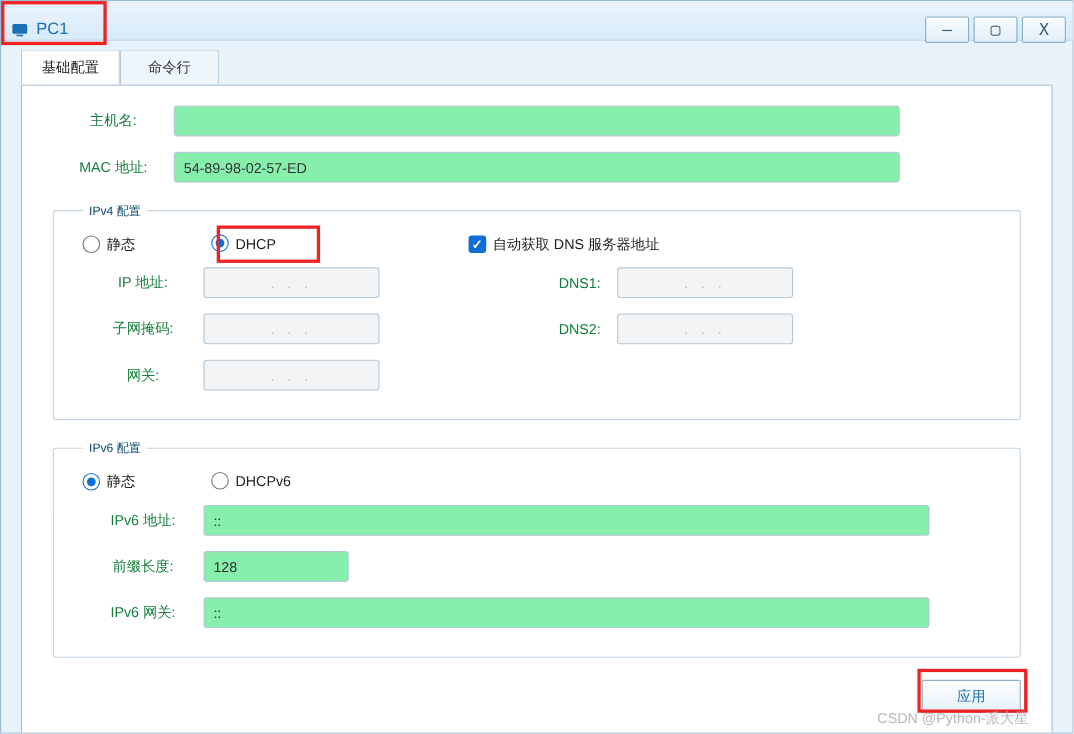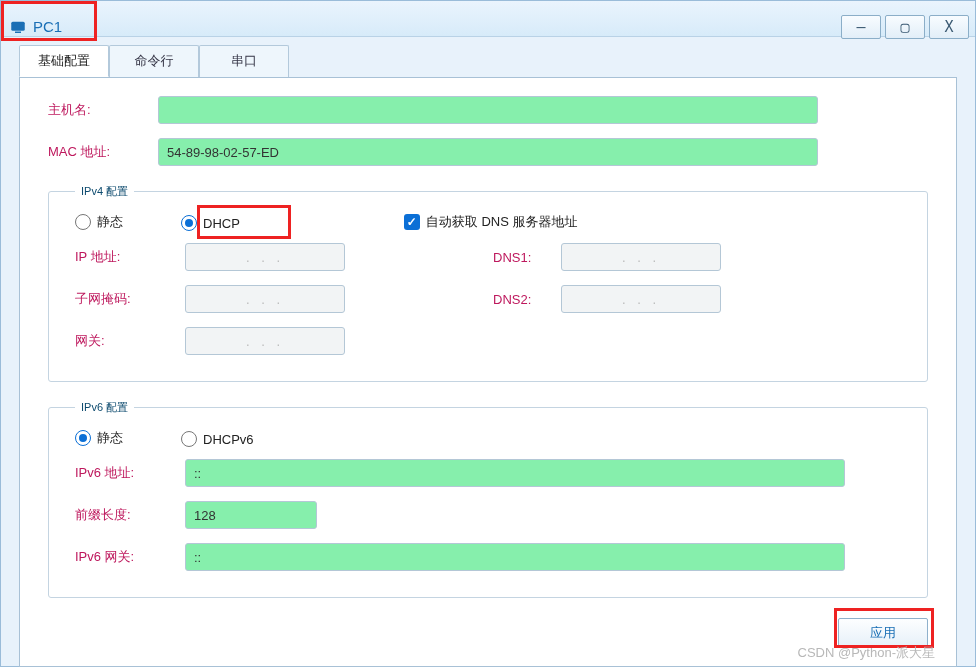--- a/index.html
+++ b/index.html
@@ -67,21 +67,21 @@
     flex:1;
     margin:0 18px 12px 18px;
     background:#fff;
     border:1px solid #a8c1d6;
     border-top:1px solid #a8c1d6;
     position:relative;
     padding: 18px 28px 18px 28px;
   }
 
   .row { display:flex; align-items:center; margin-bottom:14px; }
-  .lbl { width:110px; color:#be185d; }
+  .lbl { width:110px; color:#15803d;text-align:center; }
   .text-input {
     flex:1 1 auto;
     max-width:660px;
     height:28px;
     border:1px solid #b4c7d6;
     border-radius:3px;
     padding:0 8px;
     background:#86efac;
     font-family:inherit;
     font-size:13px;
@@ -102,21 +102,21 @@
     border-radius:3px;
     margin:18px 0 14px 0;
     padding: 14px 20px 12px 26px;
     position:relative;
   }
   fieldset.group legend {
     padding:0 6px;
     color:#0c4a6e;
     font-size:11px;
   }
-  .radio-row { display:flex; align-items:flex-end; gap:44px; margin-bottom:12px; position:relative;}
+  .radio-row { display:flex; align-items:flex-start; gap:55px; margin-bottom:12px; position:relative;}
   .radio-opt { display:flex; align-items:center; gap:6px; cursor:pointer; }
   .radio-dot {
     width:16px; height:16px; border:1px solid #777; border-radius:50%;
     display:inline-flex; align-items:center; justify-content:center;
     background:#fff;
   }
   .radio-dot.sel { border-color:#0b6fd6; }
   .radio-dot.sel::after { content:""; width:8px; height:8px; background:#0b6fd6; border-radius:50%; }
   .chk {
     width:16px; height:16px; border-radius:3px; background:#0b6fd6;
@@ -179,21 +179,20 @@
       <div class="win-btn">—</div>
       <div class="win-btn">▢</div>
       <div class="win-btn">X</div>
     </div>
     <div class="red-box-title"></div>
   </div>
 
   <div class="tab-strip">
     <div class="tab active">基础配置</div>
     <div class="tab">命令行</div>
-    <div class="tab">串口</div>
   </div>
 
   <div class="content">
 
     <div class="row">
       <span class="lbl">主机名:</span>
       <input class="text-input" value="" style="">
     </div>
     <div class="row">
       <span class="lbl">MAC 地址:</span>

